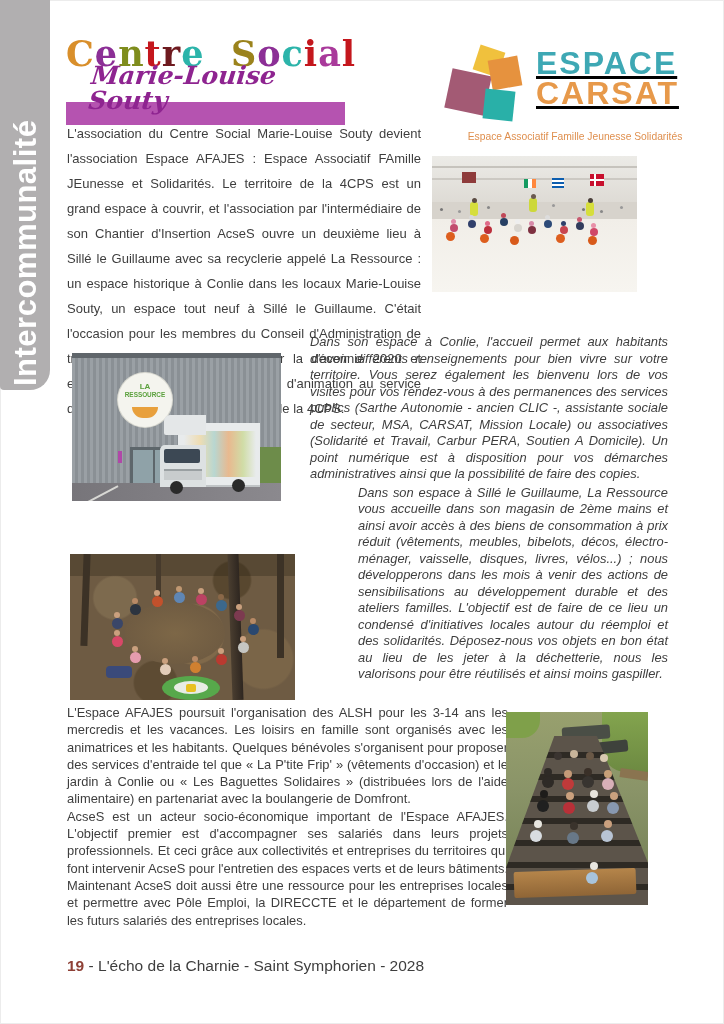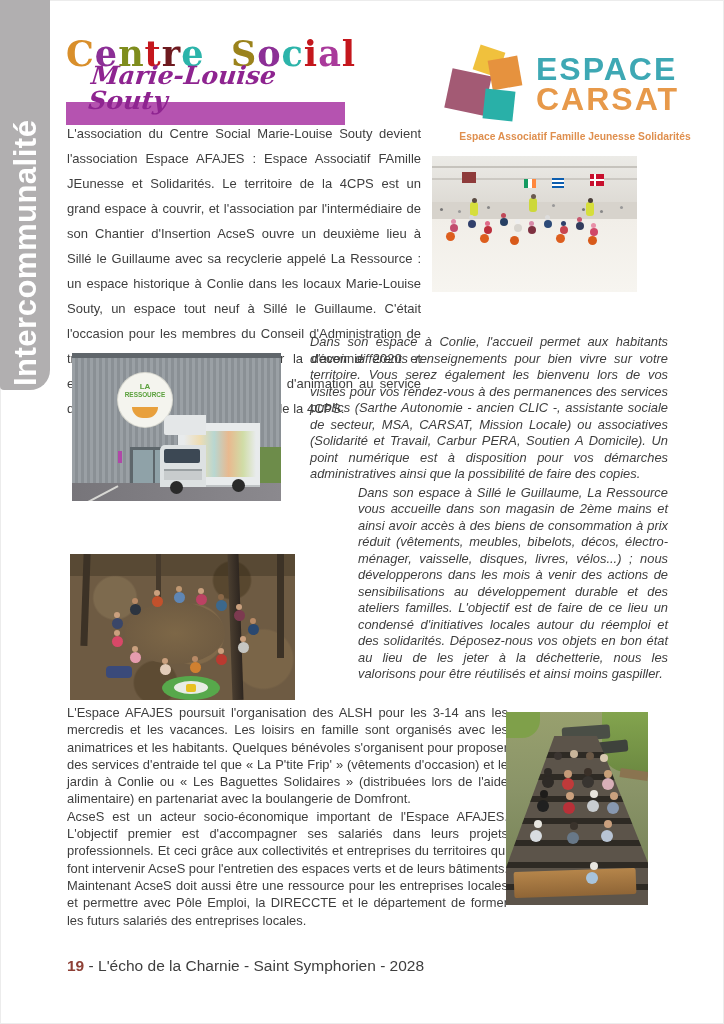--- a/index.html
+++ b/index.html
@@ -17,23 +17,23 @@
             letter-spacing:1px;white-space:pre;}
   .cs-line2{position:relative;z-index:2;font-family:"DejaVu Serif",serif;font-style:italic;
             font-weight:bold;font-size:25px;line-height:1;margin:-8px 0 0 24px;
             transform:skewX(-6deg);}
   .cs-bar{width:279px;height:23px;margin-top:-11px;}
   
   .af-logo{position:absolute;left:444px;top:46px;width:262px;}
   .af-row{display:flex;align-items:flex-start;}
   .af-squares{position:relative;width:88px;height:80px;flex:0 0 auto;}
   .af-sq{position:absolute;}
-  .af-words{margin-left:4px;margin-top:8px;}
+  .af-words{margin-left:4px;margin-top:2px;text-decoration:underline;}
   .af-w1,.af-w2{font-weight:bold;font-size:32px;line-height:.95;letter-spacing:2px;}
-  .af-tag{margin-top:5px;font-size:10.3px;text-align:center;width:100%;font-weight:bold;}
+  .af-tag{margin-top:5px;font-size:10.3px;text-align:center;width:100%;}
   
   .p{color:#3e3e3e;text-align:justify;margin:0;}
   .col-left-p1{position:absolute;left:67px;top:121px;width:354px;font-size:13px;line-height:25px;}
   .col-right{position:absolute;left:310px;top:334px;width:358px;font-size:12.9px;line-height:16.5px;font-style:italic;}
   .col-right .p+.p{margin-top:2px;margin-left:48px;}
   .col-bottom{position:absolute;left:67px;top:704px;width:441px;font-size:12.9px;line-height:17.3px;}
   .footer{position:absolute;left:67px;top:957px;font-size:15.5px;color:#3e3e3e;}
   .footer b{font-weight:bold;}
   
   .photo{position:absolute;overflow:hidden;background:#ddd;}

